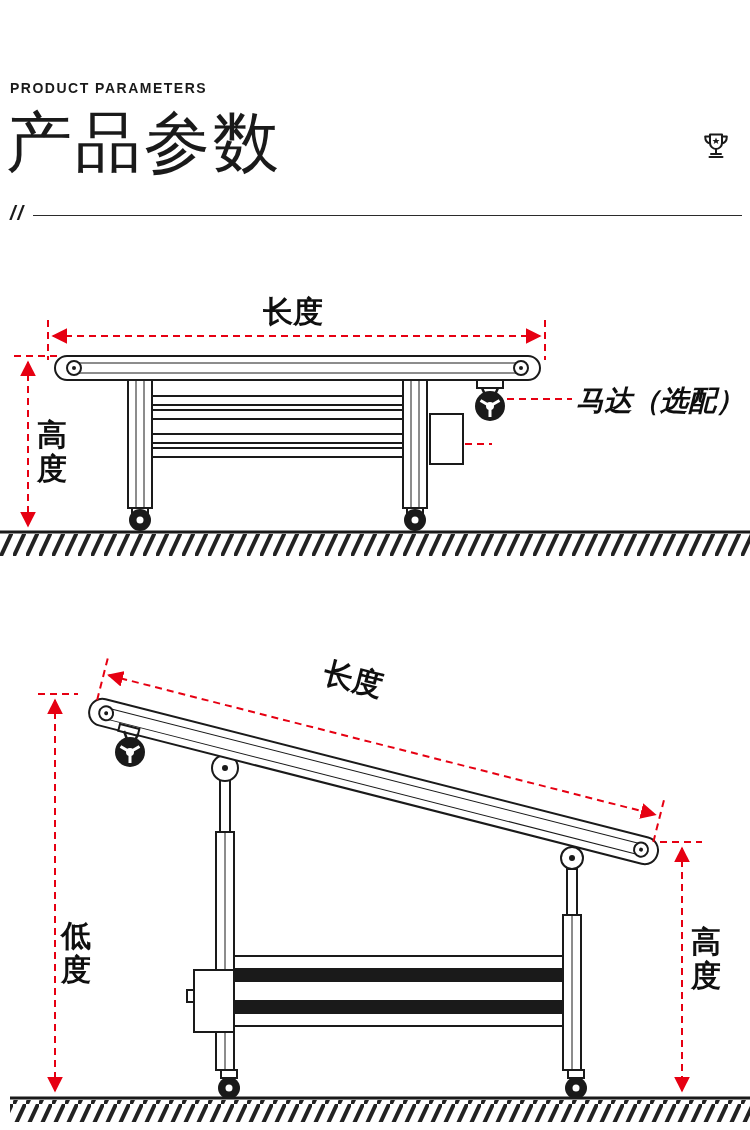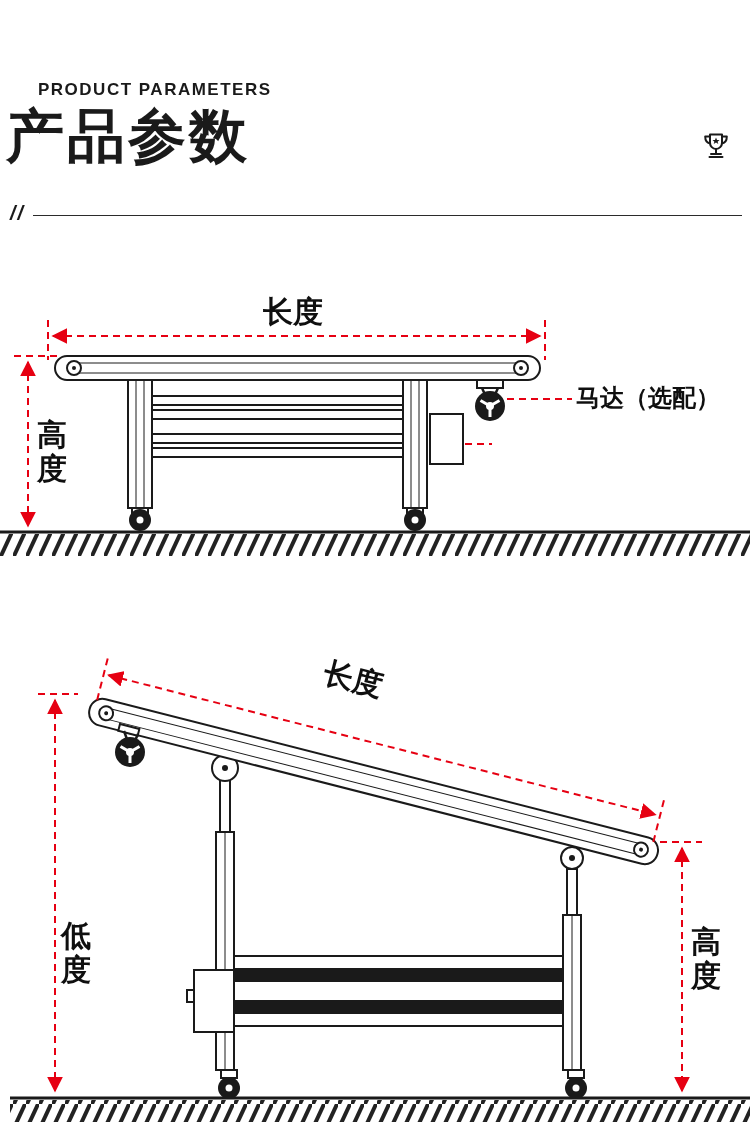--- a/index.html
+++ b/index.html
@@ -1,35 +1,35 @@
 <!DOCTYPE html>
 <html><head>
 <meta charset="utf-8">
 <style>
   * { margin:0; padding:0; box-sizing:border-box; }
   html,body { background:#ffffff; }
   body { font-family:"Liberation Sans","DejaVu Sans",sans-serif; color:#1a1a1a; }
   .page { position:relative; width:750px; height:1130px; background:#ffffff; overflow:hidden; }
 
-  .eyebrow { position:absolute; left:10px; top:80px; font-size:17px; font-weight:800; letter-spacing:1.5px;margin-left:28px; }
-  .title   { position:absolute; left:6px;  top:98px; font-size:58px; font-weight:700; letter-spacing:3px; }
+  .eyebrow { position:absolute; left:10px; top:80px; font-size:14px; font-weight:800; letter-spacing:1.5px; }
+  .title   { position:absolute; left:6px;  top:98px; font-size:66px; font-weight:400; letter-spacing:3px; }
   .trophy  { position:absolute; right:16px; top:128px; width:36px; height:36px; }
 
   .divider { position:absolute; left:10px; top:202px; width:732px; display:flex; align-items:center; gap:8px; }
   .divider .slashes { font-size:20px; font-weight:800; font-style:italic; letter-spacing:2px; }
   .divider .line { flex:1; height:0; border-top:1.5px solid #2b2b2b; margin-top:3px; }
 
   .diagram { position:absolute; left:0; width:640px; }
   #flat    { top:268px; height:332px; }
   #incline { top:600px; height:530px; }
   .diagram svg { position:absolute; left:0; top:0; }
 
   .lab { position:absolute; font-weight:700; font-size:30px; color:#0f0f0f; white-space:nowrap; }
   .v   { width:36px; line-height:1.13; text-align:center; white-space:normal; word-break:break-all; }
-  .callout { font-size:24px; font-weight:600; }
+  .callout { font-size:28px; font-weight:600;font-style:italic; }
   .rot { transform:rotate(14.3deg); transform-origin:0 50%; }
 </style>
 </head>
 <body>
 
 <div class="page">
 
   <div class="eyebrow">PRODUCT PARAMETERS</div>
   <h1 class="title">产品参数</h1>
 

